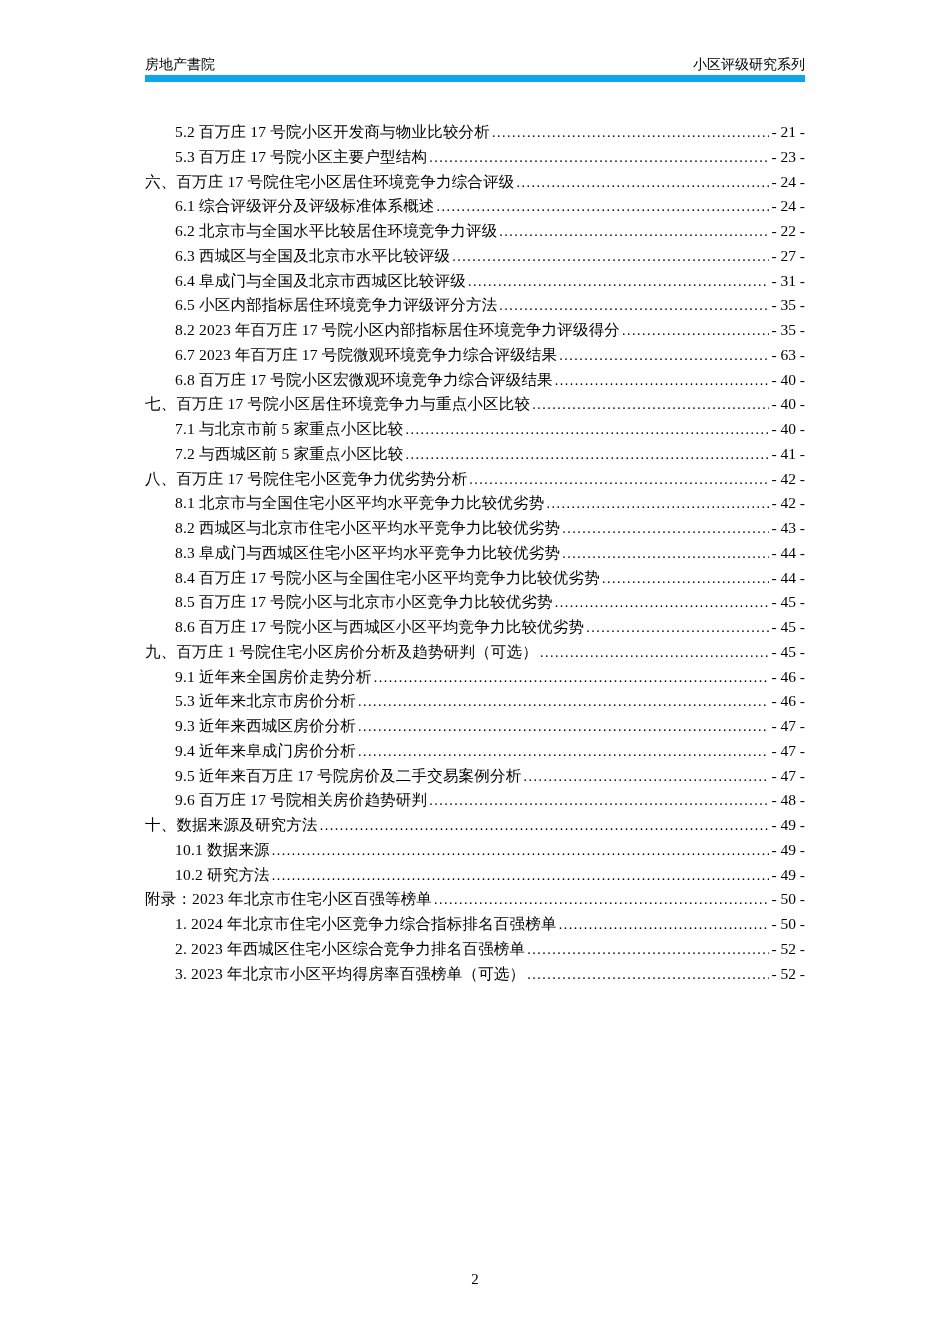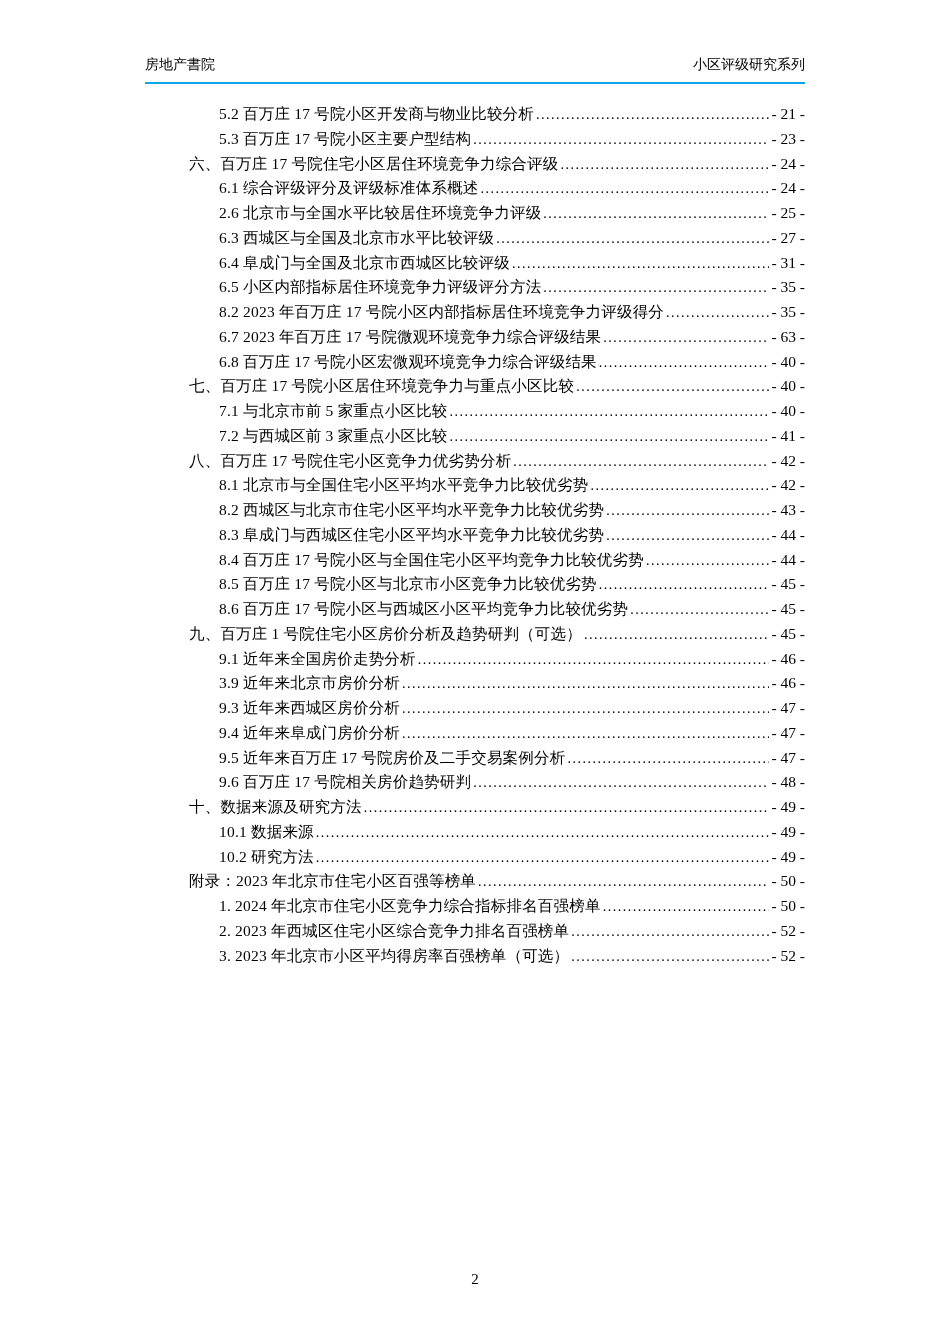--- a/index.html
+++ b/index.html
@@ -14,26 +14,26 @@
     background: #ffffff;
     padding: 56px 145px 0 145px;
     overflow: hidden;
   }
 
   .doc-header {
     display: flex;
     justify-content: space-between;
     align-items: flex-end;
     font-size: 14px;
-    padding-bottom: 8px;
-    border-bottom: 2px solid #0ea5e9;
-    margin-bottom: 20px;
-  }
-
-  .toc { font-size: 15.5px; margin-left: 44px; }
+    padding-bottom: 1px;
+    border-bottom: 7px solid #0ea5e9;
+    margin-bottom: 40px;
+  }
+
+  .toc { font-size: 15.5px; }
 
   .toc-row {
     display: flex;
     align-items: baseline;
     height: 24.75px;
     white-space: nowrap;
   }
   .toc-row.level-1 { padding-left: 30px; }
 
   .toc-title { flex: none; letter-spacing: 0.2px; }
@@ -87,23 +87,23 @@
         <span class="toc-title">六、百万庄 17 号院住宅小区居住环境竞争力综合评级</span>
         <span class="dots"></span>
         <span class="toc-page">- 24 -</span>
       </div>
       <div class="toc-row level-1">
         <span class="toc-title">6.1 综合评级评分及评级标准体系概述</span>
         <span class="dots"></span>
         <span class="toc-page">- 24 -</span>
       </div>
       <div class="toc-row level-1">
-        <span class="toc-title">2.6 北京市与全国水平比较居住环境竞争力评级</span>
-        <span class="dots"></span>
-        <span class="toc-page">- 25 -</span>
+        <span class="toc-title">6.2 北京市与全国水平比较居住环境竞争力评级</span>
+        <span class="dots"></span>
+        <span class="toc-page">- 22 -</span>
       </div>
       <div class="toc-row level-1">
         <span class="toc-title">6.3 西城区与全国及北京市水平比较评级</span>
         <span class="dots"></span>
         <span class="toc-page">- 27 -</span>
       </div>
       <div class="toc-row level-1">
         <span class="toc-title">6.4 阜成门与全国及北京市西城区比较评级</span>
         <span class="dots"></span>
         <span class="toc-page">- 31 -</span>
@@ -132,21 +132,21 @@
         <span class="toc-title">七、百万庄 17 号院小区居住环境竞争力与重点小区比较</span>
         <span class="dots"></span>
         <span class="toc-page">- 40 -</span>
       </div>
       <div class="toc-row level-1">
         <span class="toc-title">7.1 与北京市前 5 家重点小区比较</span>
         <span class="dots"></span>
         <span class="toc-page">- 40 -</span>
       </div>
       <div class="toc-row level-1">
-        <span class="toc-title">7.2 与西城区前 3 家重点小区比较</span>
+        <span class="toc-title">7.2 与西城区前 5 家重点小区比较</span>
         <span class="dots"></span>
         <span class="toc-page">- 41 -</span>
       </div>
       <div class="toc-row level-0">
         <span class="toc-title">八、百万庄 17 号院住宅小区竞争力优劣势分析</span>
         <span class="dots"></span>
         <span class="toc-page">- 42 -</span>
       </div>
       <div class="toc-row level-1">
         <span class="toc-title">8.1 北京市与全国住宅小区平均水平竞争力比较优劣势</span>
@@ -182,21 +182,21 @@
         <span class="toc-title">九、百万庄 1 号院住宅小区房价分析及趋势研判（可选）</span>
         <span class="dots"></span>
         <span class="toc-page">- 45 -</span>
       </div>
       <div class="toc-row level-1">
         <span class="toc-title">9.1 近年来全国房价走势分析</span>
         <span class="dots"></span>
         <span class="toc-page">- 46 -</span>
       </div>
       <div class="toc-row level-1">
-        <span class="toc-title">3.9 近年来北京市房价分析</span>
+        <span class="toc-title">5.3 近年来北京市房价分析</span>
         <span class="dots"></span>
         <span class="toc-page">- 46 -</span>
       </div>
       <div class="toc-row level-1">
         <span class="toc-title">9.3 近年来西城区房价分析</span>
         <span class="dots"></span>
         <span class="toc-page">- 47 -</span>
       </div>
       <div class="toc-row level-1">
         <span class="toc-title">9.4 近年来阜成门房价分析</span>

